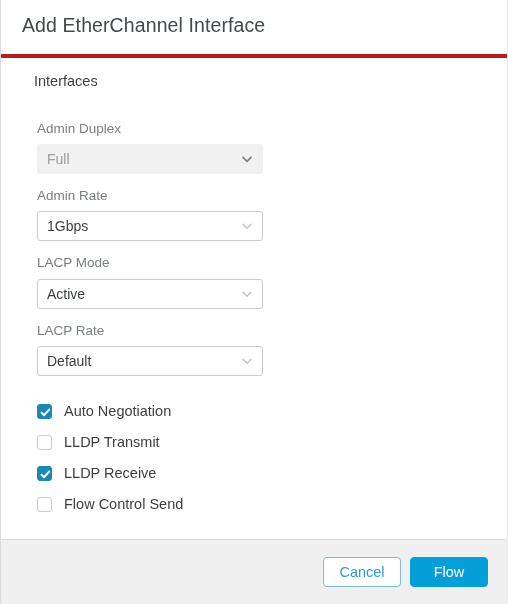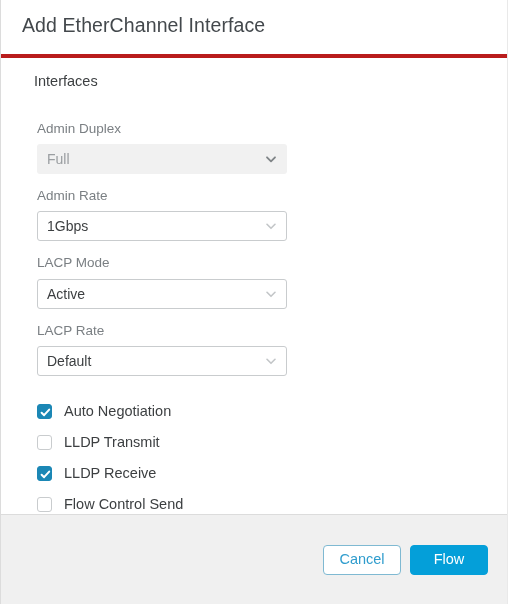--- a/index.html
+++ b/index.html
@@ -91,21 +91,21 @@
     margin-bottom: 14px;
   }
   .field-label {
     font-size: 13.5px;
     color: #7a7f83;
     margin-bottom: 7px;
     line-height: 1.2;
   }
   .select {
     position: relative;
-    width: 250px;
+    width: 226px;
     height: 30px;
     box-sizing: border-box;
     border: 1px solid #c9ccce;
     border-radius: 3px;
     background: #ffffff;
     display: flex;
     align-items: center;
     cursor: pointer;
   }
   .select .sel-value {
@@ -179,21 +179,21 @@
   }
   .check-label {
     font-size: 14.5px;
     color: #3c3f41;
     line-height: 1;
   }
 
   
   .dlg-footer {
     flex: 0 0 auto;
-    height: 90px;
+    height: 65px;
     box-sizing: border-box;
     background: #f0f0f0;
     border-top: 1px solid #dcdcdc;
     display: flex;
     align-items: center;
     justify-content: flex-end;
     padding-right: 19px;
   }
   .btn {
     height: 30px;

